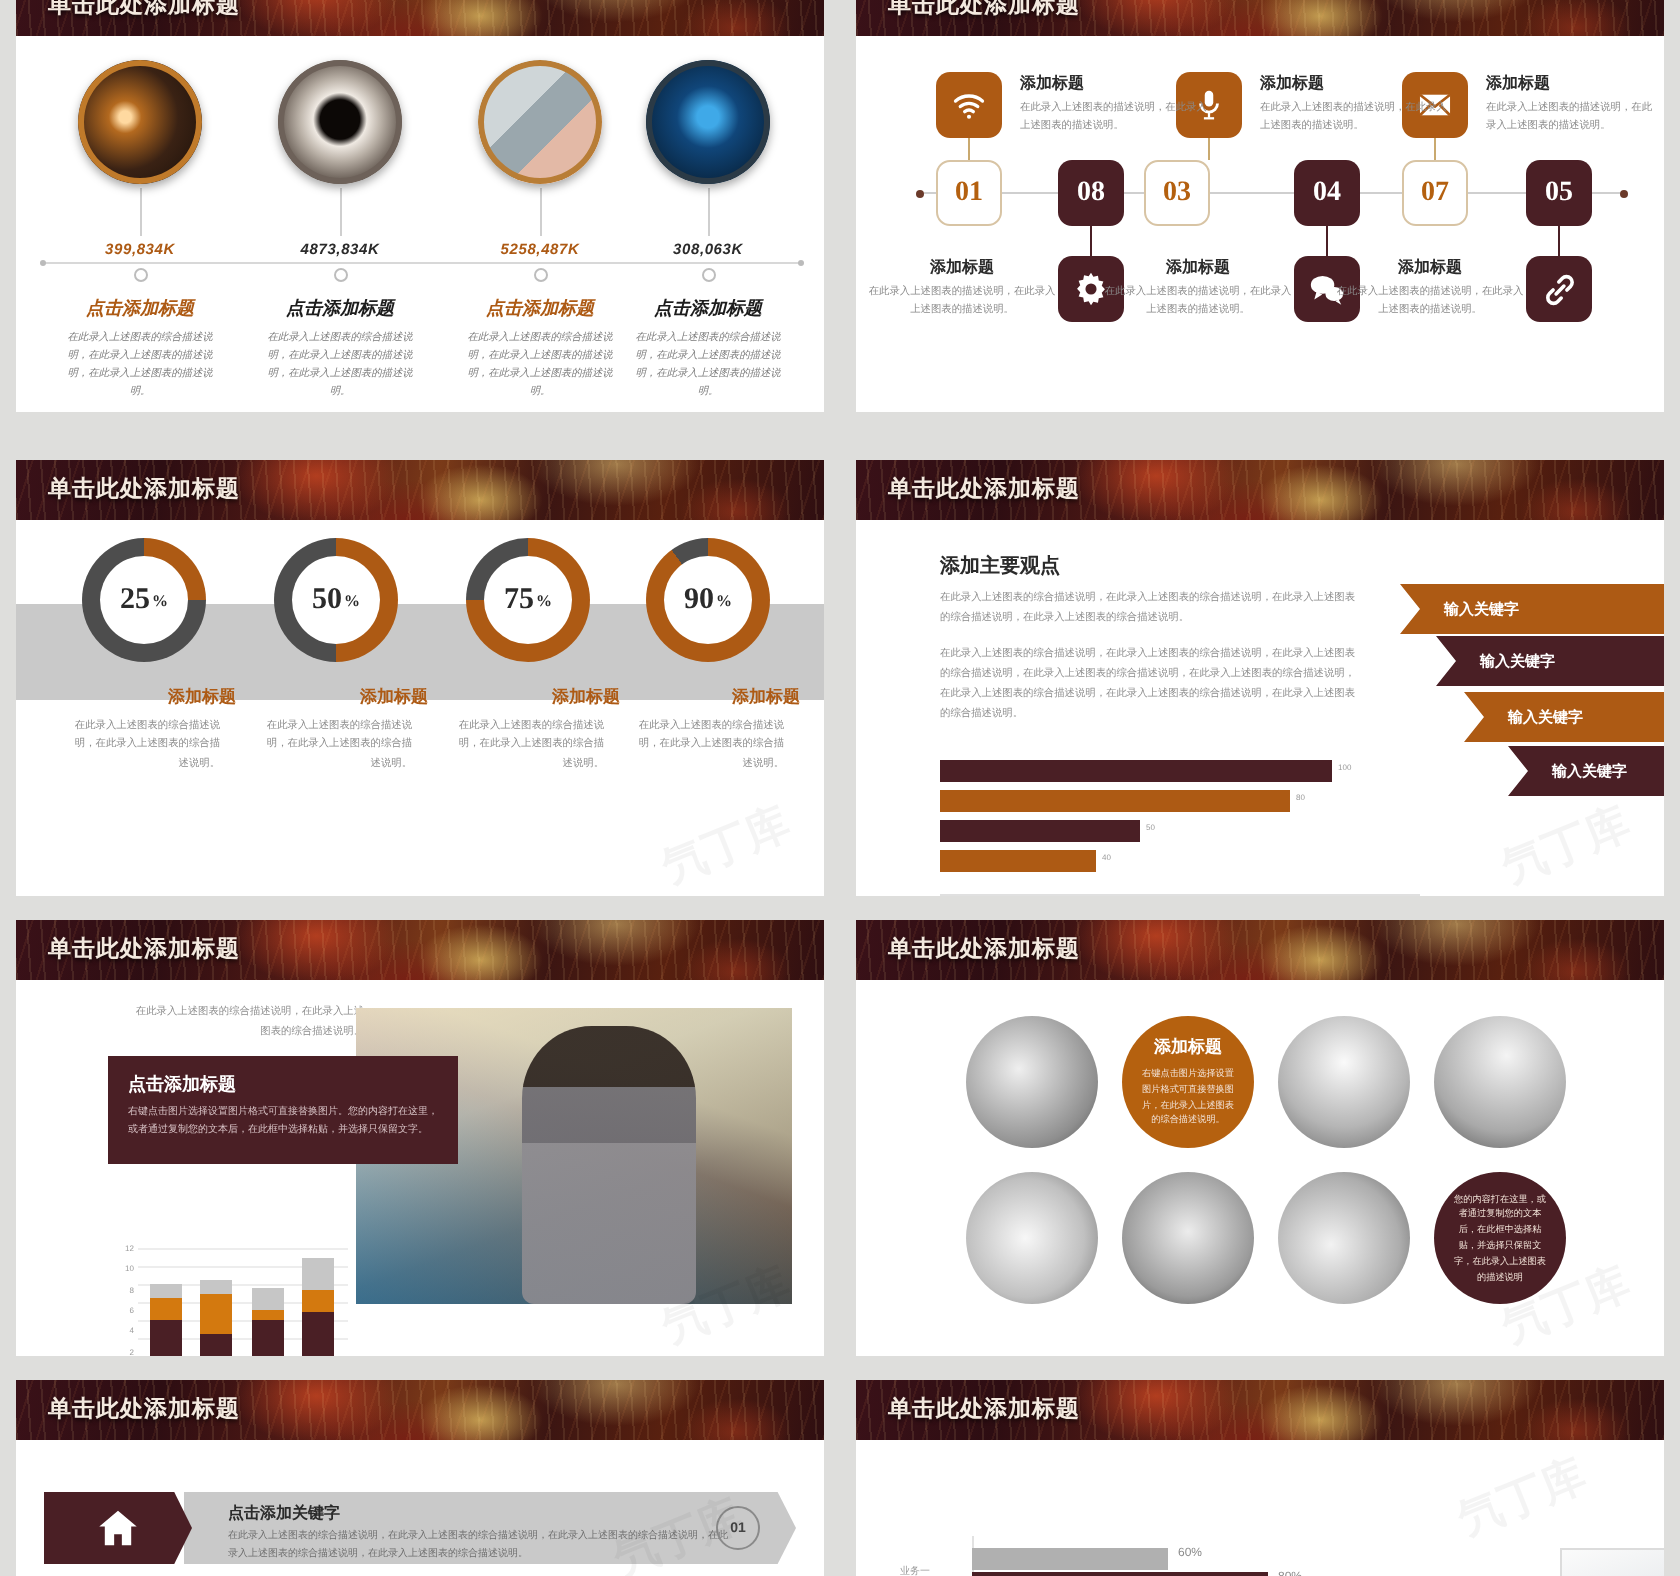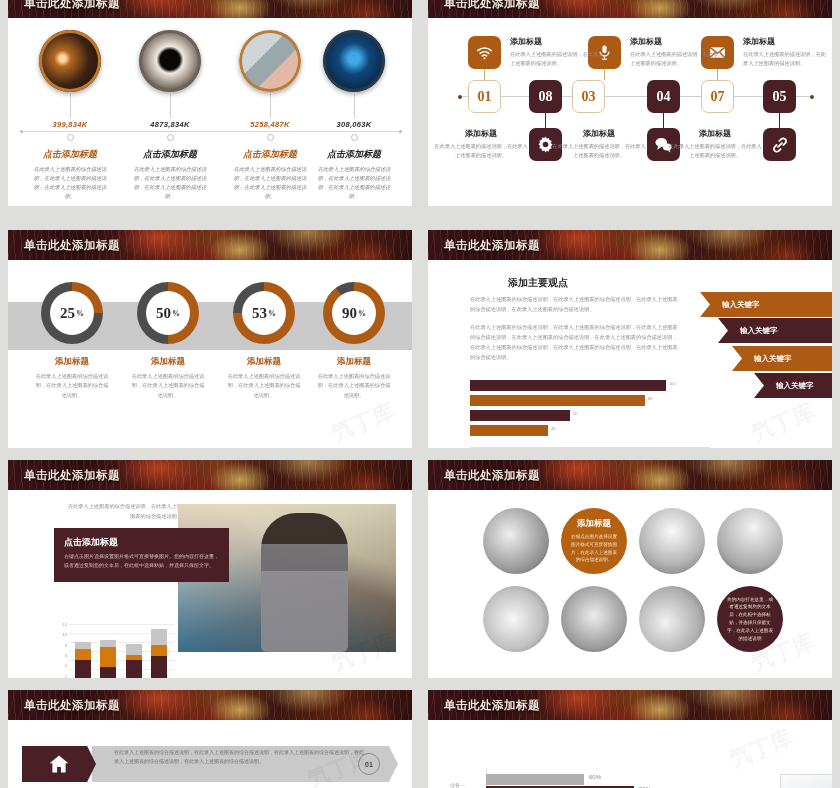--- a/index.html
+++ b/index.html
@@ -94,31 +94,31 @@
   .s2-ic.dn { top:110px; background:#4a1f25; }
   .s2-conn { position:absolute; width:1.4px; background:#c9a96f; }
   .s2-conn.dn { background:#4a1f25; }
   .s2-blk { position:absolute; width:94px; }
   .s2-blk .t { font-size:8px; font-weight:bold; color:#2a2a2a; }
   .s2-blk .d { font-size:5.2px; color:#8a8a8a; line-height:1.8; margin-top:3px; }
   .s2-blk.dn { text-align:center; }
 
   
   .s3-band { position:absolute; left:0; right:0; top:42px; height:48px; background:#c9c9c9; }
-  .s3-col { position:absolute; top:22px; width:92px; text-align:center; }
+  .s3-col { position:absolute; top:9px; width:92px; text-align:right; }
   .s3-ring { width:62px; height:62px; border-radius:50%; margin:0 auto; position:relative; }
   .s3-ring::after { content:""; position:absolute; inset:9px; border-radius:50%; background:#fff; }
   .s3-num { position:absolute; inset:0; display:flex; align-items:center; justify-content:center;
             z-index:3; font-size:15px; font-weight:bold; color:#2b2b2b; font-family:"Liberation Serif",serif; }
   .s3-num small { font-size:8px; margin-left:1px; }
   .s3-ttl { font-size:8.5px; font-weight:bold; color:#ad5a14; margin-top:12px; }
   .s3-txt { font-size:5.2px; color:#8a8a8a; line-height:1.8; margin-top:4px; padding:0 8px; }
 
   
-  .s4-h { position:absolute; left:42px; top:16px; font-size:10px; font-weight:bold; color:#2b2b2b;margin-left:38px; }
+  .s4-h { position:absolute; left:42px; top:16px; font-size:10px; font-weight:bold; color:#2b2b2b; }
   .s4-p { position:absolute; left:42px; width:212px; font-size:5.2px; color:#8d8d8d; line-height:1.95; }
   .s4-bars { position:absolute; left:42px; top:120px; width:240px; }
   .s4-bar { height:11px; margin-bottom:4px; position:relative; }
   .s4-bar i { position:absolute; left:100%; top:1px; margin-left:3px; font-size:4px; color:#9a9a9a; font-style:normal; }
   .s4-base { position:absolute; left:42px; top:187px; width:240px; height:1px; background:#e0e0e0; }
   .s4-arrow { position:absolute; height:25px; display:flex; align-items:center; color:#fff;
               font-size:7.5px; font-weight:bold; padding-left:22px;
               clip-path: polygon(0 0, 100% 0, 100% 100%, 0 100%, 10px 50%); }
 
   
@@ -360,21 +360,21 @@
               <small>%</small>
             </div>
         </div>
         <div class="s3-ttl">添加标题</div>
         <div class="s3-txt">在此录入上述图表的综合描述说明，在此录入上述图表的综合描述说明。</div>
       </div>
 
       <div class="s3-col" style="left:210px;">
         <div class="s3-ring" style="background:conic-gradient(#ad5a14 0 75%, #4d4d4d 75% 100%);">
           <div class="s3-num">
-              <span>53</span>
+              <span>75</span>
               <small>%</small>
             </div>
         </div>
         <div class="s3-ttl">添加标题</div>
         <div class="s3-txt">在此录入上述图表的综合描述说明，在此录入上述图表的综合描述说明。</div>
       </div>
 
       <div class="s3-col" style="left:300px;">
         <div class="s3-ring" style="background:conic-gradient(#ad5a14 0 90%, #4d4d4d 90% 100%);">
           <div class="s3-num">
@@ -505,20 +505,21 @@
     </div>
   </div>
 
   <div class="slide r3 cL">
     <div class="hdr">
       <div class="hdr-title">单击此处添加标题</div>
     </div>
     <div class="body">
       <div class="s7-row">
         <div class="s7-bar">
+          <div class="t">点击添加关键字</div>
           <div class="d">在此录入上述图表的综合描述说明，在此录入上述图表的综合描述说明，在此录入上述图表的综合描述说明，在此录入上述图表的综合描述说明，在此录入上述图表的综合描述说明。</div>
           <div class="s7-n">01</div>
         </div>
         <div class="s7-ic">
           <svg width="22" height="22" viewBox="0 0 24 24" fill="#fff">
             <path d="M12 2.6 1.8 11.2h3v10.2h5.1v-6h4.2v6h5.1V11.2h3z"></path>
           </svg>
         </div>
       </div>
       <div class="wm" style="right:40px;bottom:4px">氕丁库</div>

